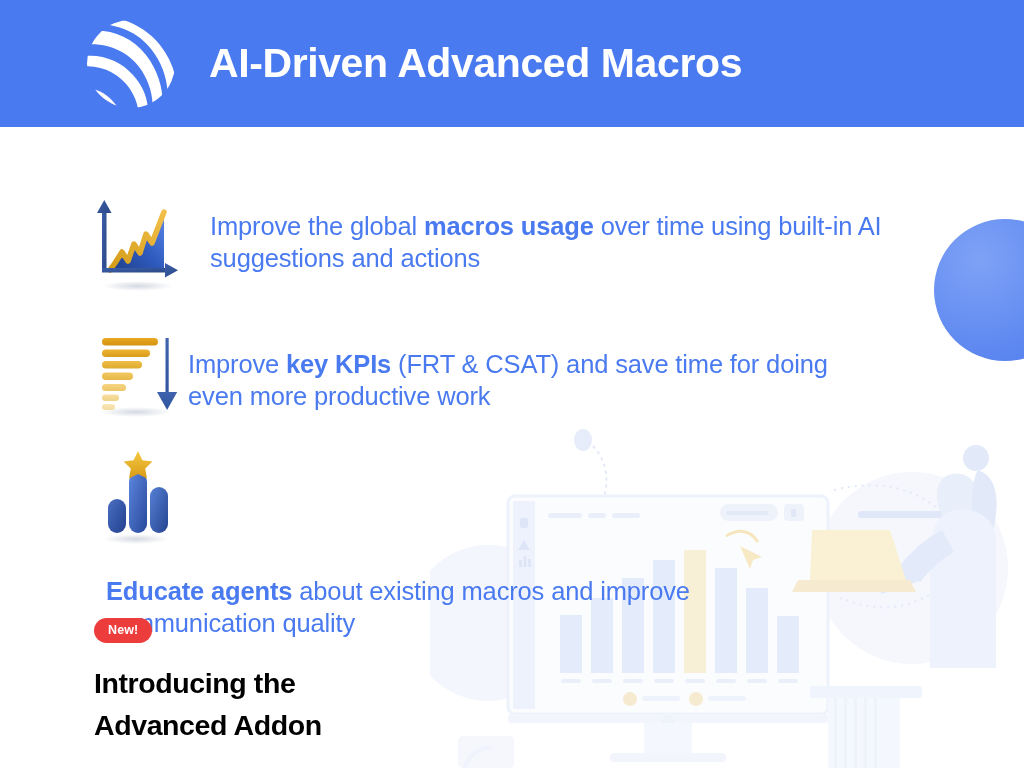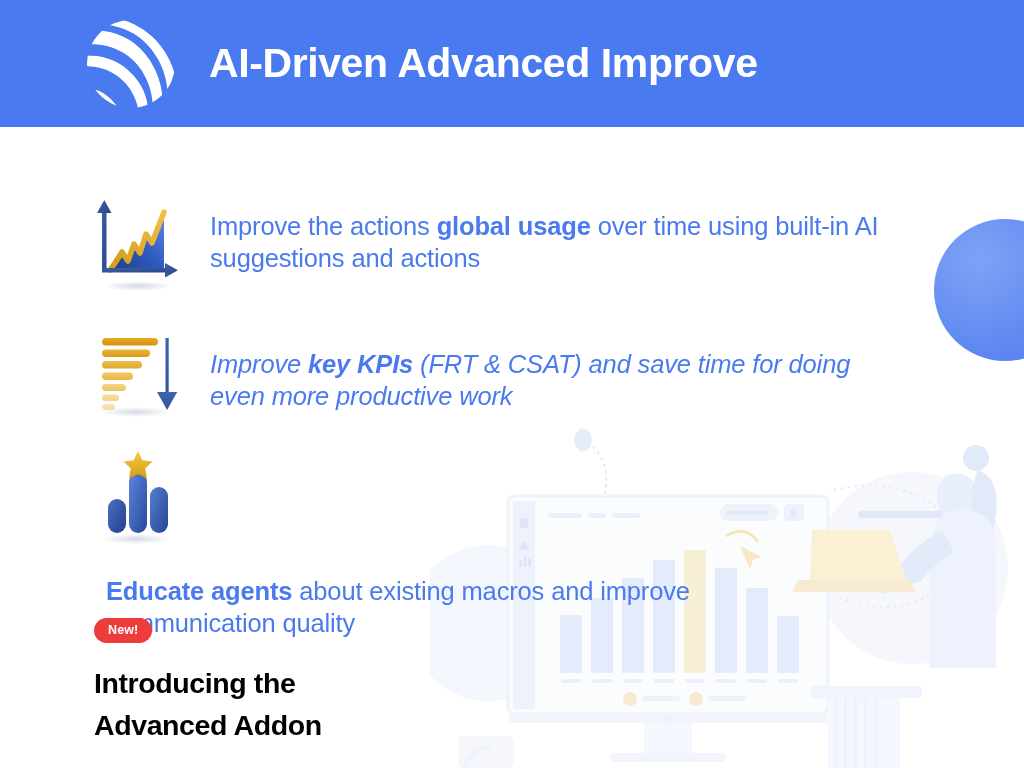--- a/index.html
+++ b/index.html
@@ -109,21 +109,21 @@
   .feature-text {
     color: #4a7af0;
     font-size: 25.5px;
     line-height: 32px;
     font-weight: 400;
     letter-spacing: -0.15px;
     padding-top: 18px;
     max-width: 700px;
   }
   .feature-row.r1 .feature-text { margin-left: 22px; padding-top: 18px; }
-  .feature-row.r2 .feature-text { margin-left: 22px; padding-top: 28px; font-style: italic; }
+  .feature-row.r2 .feature-text { padding-top: 28px; }
   .feature-row.r3 .feature-text { margin-left: 22px; padding-top: 24px; }
 
   .feature-text b { font-weight: 700; }
 
   
   .callout {
     position: absolute;
     left: 94px;
     top: 618px;
     z-index: 25;
@@ -256,21 +256,21 @@
         <g clip-path="url(#logoClip)">
           <circle cx="47" cy="47" r="44" fill="#4a7af0"></circle>
 
           <path d="M-6 10 C 24 2, 54 12, 70 36 C 84 56, 86 78, 82 100 L 92 100 C 97 74, 92 48, 76 28 C 56 3, 22 -6, -6 2 Z" fill="#ffffff"></path>
           <path d="M-10 30 C 16 22, 44 32, 58 54 C 68 70, 70 86, 68 100 L 78 100 C 81 78, 76 56, 62 38 C 44 15, 14 8, -10 18 Z" fill="#ffffff"></path>
           <path d="M-12 52 C 10 44, 34 54, 46 72 C 53 83, 55 92, 54 100 L 64 100 C 65 84, 60 70, 49 58 C 34 41, 10 34, -12 42 Z" fill="#ffffff"></path>
           <path d="M-14 74 C 4 66, 22 74, 32 88 C 36 94, 38 98, 38 100 L -14 100 Z" fill="#ffffff"></path>
         </g>
       </svg>
     </div>
-    <div class="header-title">AI-Driven Advanced Improve</div>
+    <div class="header-title">AI-Driven Advanced Macros</div>
   </div>
 
   <div class="features">
 
     <div class="feature-row r1">
       <div class="feature-icon">
         <svg viewBox="0 0 104 104" xmlns="http://www.w3.org/2000/svg">
           <defs>
             <linearGradient id="g1area" x1="0" y1="1" x2="1" y2="0">
               <stop offset="0" stop-color="#1f3f87"></stop>
@@ -298,21 +298,21 @@
           <polyline points="26,78 31,71 38,60 44,69 50,52 56,61 62,42 68,51 80,20" fill="none" stroke="url(#g1line)" stroke-width="5.5" stroke-linejoin="round" stroke-linecap="round"></polyline>
 
           <rect x="18" y="18" width="4.5" height="62" fill="url(#g1axis)"></rect>
           <path d="M20.3 8 L 27.5 21 L 13 21 Z" fill="url(#g1axis)"></path>
 
           <rect x="18" y="76" width="66" height="4.5" fill="url(#g1axis)"></rect>
           <path d="M94 78.2 L 81 85.4 L 81 71 Z" fill="url(#g1axis)"></path>
         </svg>
       </div>
       <div class="feature-text">
-        <span>Improve the actions </span><b>global usage</b><span> over time using built-in AI suggestions and actions</span>
+        <span>Improve the global </span><b>macros usage</b><span> over time using built-in AI suggestions and actions</span>
       </div>
     </div>
 
     <div class="feature-row r2">
       <div class="feature-icon">
         <svg viewBox="0 0 104 104" xmlns="http://www.w3.org/2000/svg">
           <defs>
             <linearGradient id="g2b1" x1="0" y1="0" x2="0" y2="1">
               <stop offset="0" stop-color="#e8a820"></stop>
                 <stop offset="1" stop-color="#d49312"></stop>

